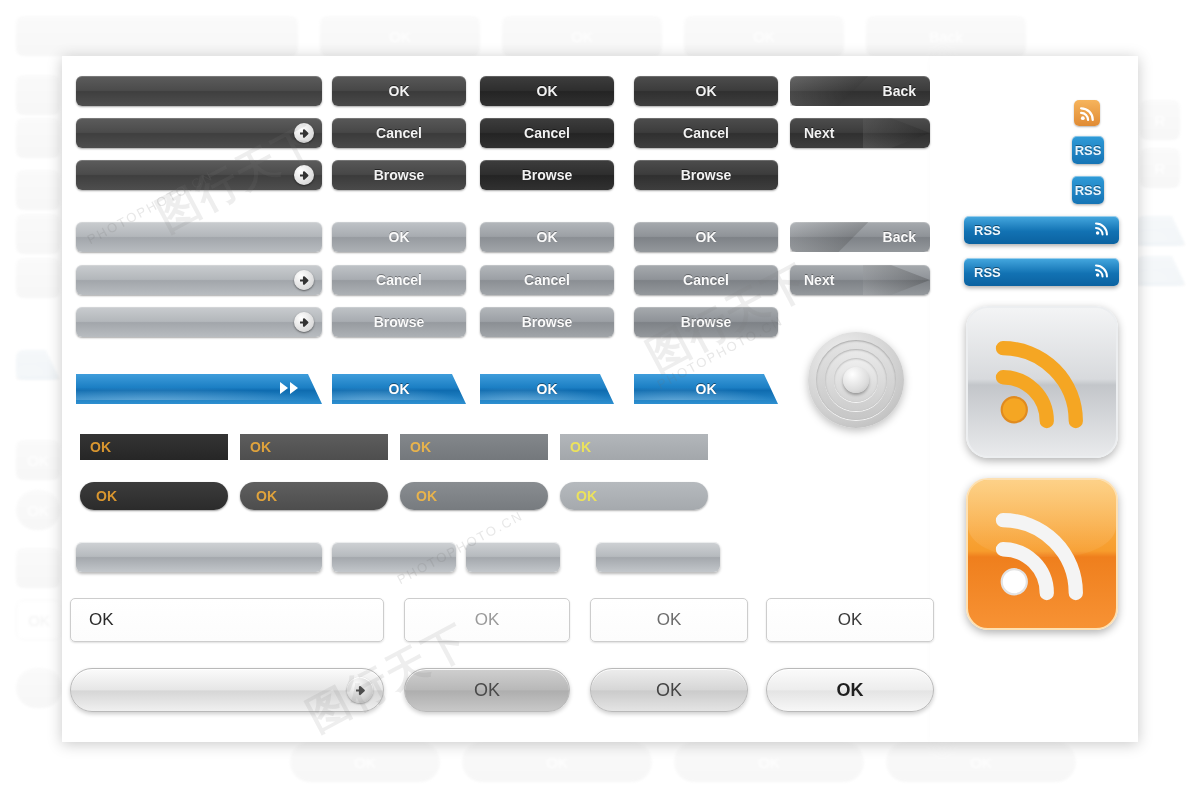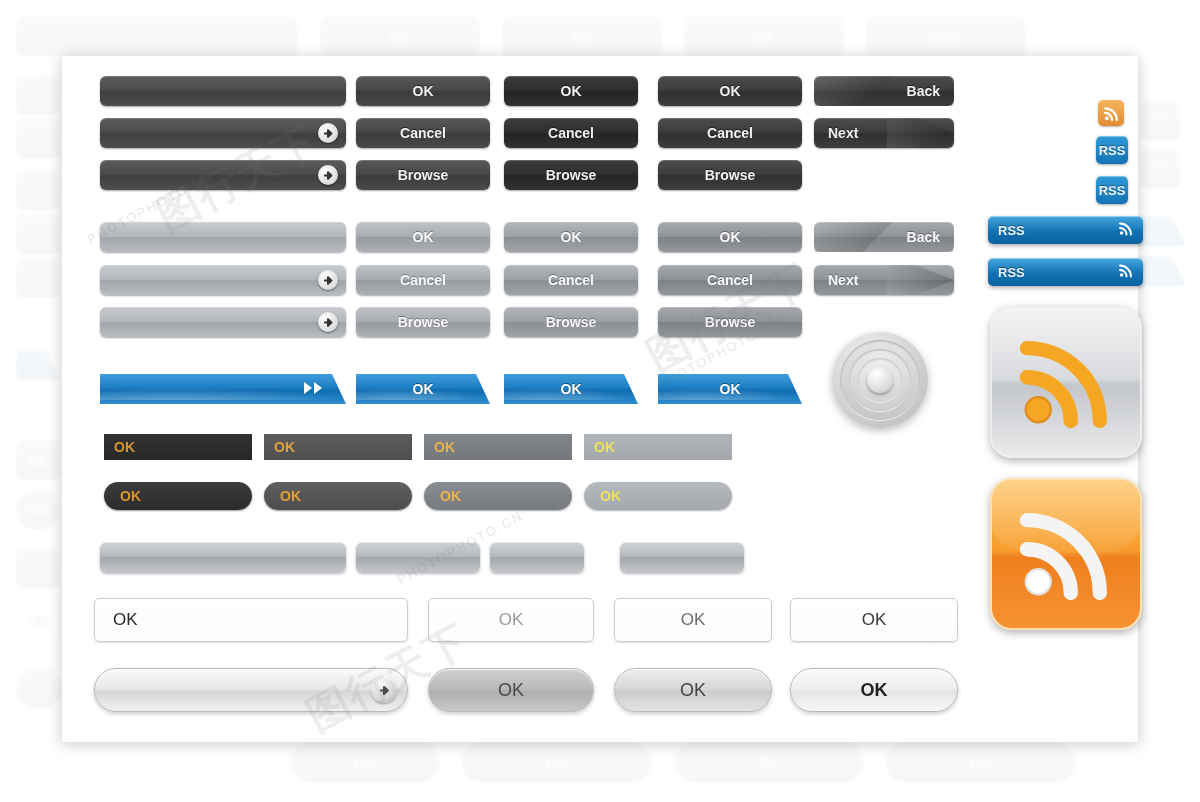--- a/index.html
+++ b/index.html
@@ -42,21 +42,21 @@
     width:196px; height:686px;
     background:#ffffff;
     box-shadow:0 2px 14px rgba(0,0,0,.22);
     z-index:3;
   }
   
   #seam{ position:absolute; left:930px; top:56px; width:26px; height:686px;
          background:#fff; z-index:4; }
 
   #content{ position:absolute; left:62px; top:56px; width:1076px; height:686px;
-            z-index:5;margin-left:24px; }
+            z-index:5; }
 
   
   .wm{ position:absolute; z-index:6; pointer-events:none;
        color:rgba(110,110,110,.17); font-size:13px; letter-spacing:2px;
        transform:rotate(-28deg); white-space:nowrap; }
   .wm2{ color:rgba(120,120,120,.13); font-size:42px; font-weight:bold; }
 
   .bar{
     position:relative; height:30px; border-radius:6px;
     display:flex; align-items:center; justify-content:center;

